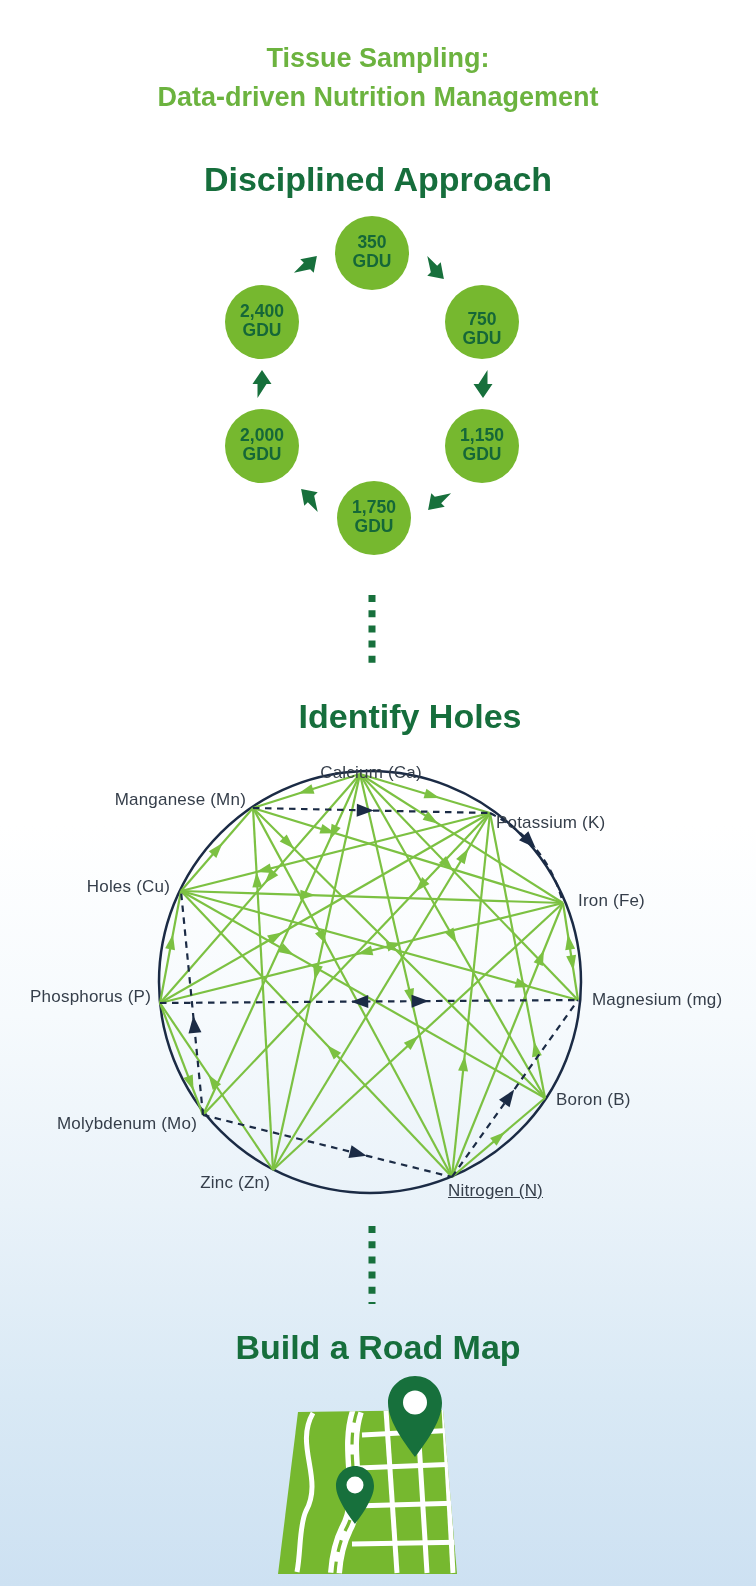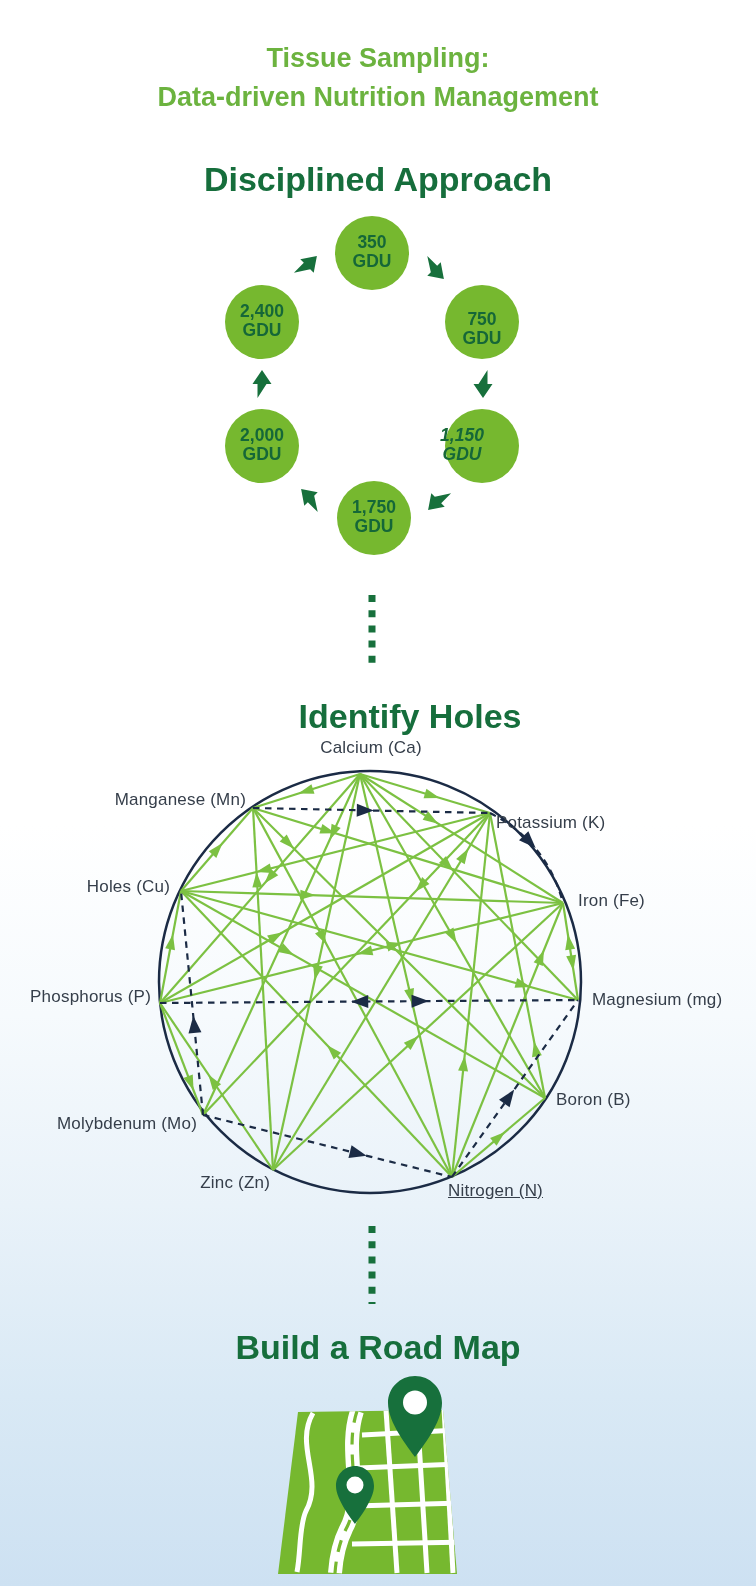--- a/index.html
+++ b/index.html
@@ -138,39 +138,39 @@
 
 <div id="cycle-labels">
     <div class="gdu-label" style="left: 322px; top: 233px;">
       <div>350</div>
       <div>GDU</div>
     </div>
     <div class="gdu-label" style="left: 432px; top: 302px; margin-top: 8px;">
       <div>750</div>
       <div>GDU</div>
     </div>
-    <div class="gdu-label" style="left: 412px; top: 426px; font-style: italic;">
+    <div class="gdu-label" style="left: 432px; top: 426px;">
       <div>1,150</div>
       <div>GDU</div>
     </div>
     <div class="gdu-label" style="left: 324px; top: 498px;">
       <div>1,750</div>
       <div>GDU</div>
     </div>
     <div class="gdu-label" style="left: 212px; top: 426px;">
       <div>2,000</div>
       <div>GDU</div>
     </div>
     <div class="gdu-label" style="left: 212px; top: 302px;">
       <div>2,400</div>
       <div>GDU</div>
     </div>
   </div>
 <div id="labels-layer">
-    <div class="node-label anch-center" style="left: 371px; top: 737px;">Calcium (Ca)</div>
+    <div class="node-label anch-center" style="left: 371px; top: 762px;">Calcium (Ca)</div>
     <div class="node-label anch-left" style="left: 496px; top: 812px;">Potassium (K)</div>
     <div class="node-label anch-left" style="left: 578px; top: 890px;">Iron (Fe)</div>
     <div class="node-label anch-left" style="left: 592px; top: 989px;">Magnesium (mg)</div>
     <div class="node-label anch-left" style="left: 556px; top: 1089px;">Boron (B)</div>
     <div class="node-label anch-left" style="left: 448px; top: 1180px; text-decoration: underline;">Nitrogen (N)</div>
     <div class="node-label anch-right" style="left: 270px; top: 1172px;">Zinc (Zn)</div>
     <div class="node-label anch-right" style="left: 197px; top: 1113px;">Molybdenum (Mo)</div>
     <div class="node-label anch-right" style="left: 151px; top: 986px;">Phosphorus (P)</div>
     <div class="node-label anch-right" style="left: 170px; top: 876px;">Holes (Cu)</div>
     <div class="node-label anch-right" style="left: 246px; top: 789px;">Manganese (Mn)</div>

